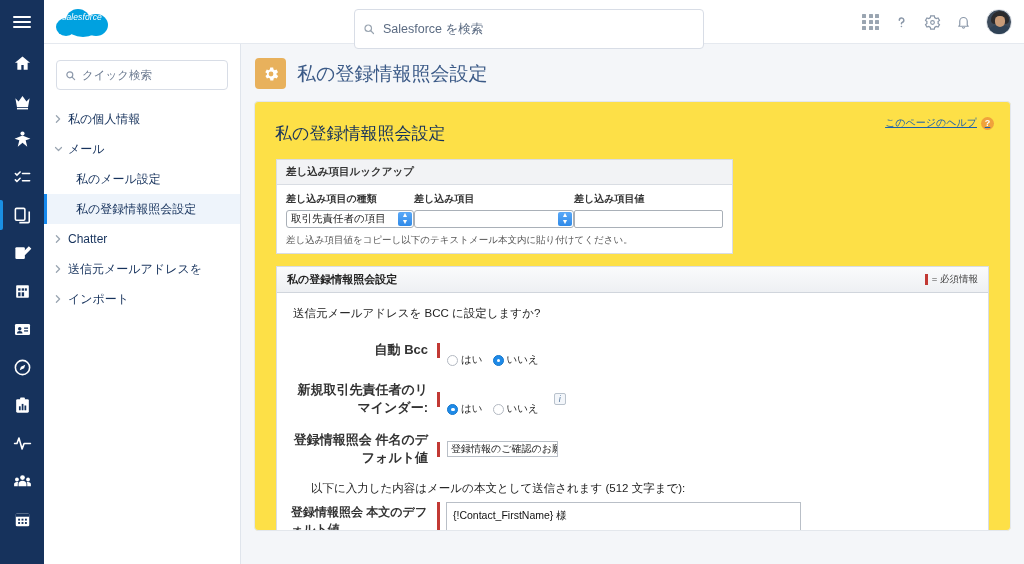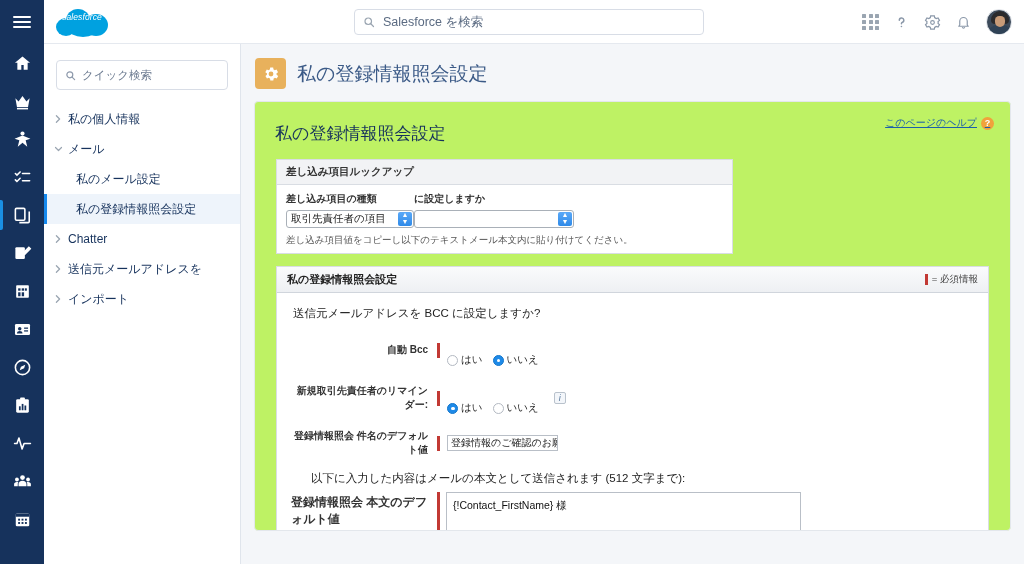--- a/index.html
+++ b/index.html
@@ -64,21 +64,21 @@
   .cloud .c2 { left: 12px; top: 2px;  width: 24px; height: 23px; }
   .cloud .c3 { left: 30px; top: 7px;  width: 24px; height: 22px; }
   .cloud .c4 { left: 14px; top: 13px; width: 30px; height: 17px; }
   .cloud-text {
     position: absolute; left: 0; top: 9px; width: 56px;
     text-align: center; color: #fff; font-size: 8.5px; letter-spacing: .1px;
     font-style: italic; z-index: 3;
   }
   .gsearch {
     position: absolute; left: 310px; top: 9px;
-    width: 350px; height: 26px;
+    width: 350px; height: 40px;
     border: 1px solid #d8dde6; border-radius: 4px;
     background: #fff; display: flex; align-items: center;
     padding: 0 8px;
   }
   .gsearch .sicon { color: #9aa5b1; margin-right: 8px; display: flex; }
   .gsearch .stext { color: #5b6b82; font-size: 12.5px; }
   .gactions {
     position: absolute; right: 12px; top: 0; height: 44px;
     display: flex; align-items: center; gap: 15px;
   }
@@ -143,21 +143,21 @@
   }
   .page-head { display: flex; align-items: center; gap: 11px; margin: 2px 0 12px 1px; }
   .page-badge {
     width: 31px; height: 31px; border-radius: 4px;
     background: #e8b15c; display: flex; align-items: center; justify-content: center;
     color: #fff; flex: 0 0 31px;
   }
   .page-title { font-size: 19px; color: #3b5a87; }
 
   .card {
-    background: #bef264; border: 1px solid #e3e7ec; border-radius: 4px;
+    background: #fde047; border: 1px solid #e3e7ec; border-radius: 4px;
     height: 430px; padding: 16px 18px 0 18px; overflow: hidden;
     position: relative;
   }
   .card-h1 { font-size: 17px; color: #16325c; margin: 4px 0 14px 2px; }
   .help-link {
     position: absolute; right: 16px; top: 14px;
     display: flex; align-items: center; gap: 4px;
     font-size: 10px; color: #1b5faa; text-decoration: underline;
   }
   .help-q {
@@ -214,21 +214,21 @@
   .set-head .t { font-size: 11px; font-weight: bold; color: #222; }
   .set-head .req { font-size: 9.5px; color: #444; display: flex; align-items: center; gap: 4px; }
   .req-bar { display: inline-block; width: 3px; height: 11px; background: #c23934; }
 
   .set-body { padding: 10px 14px 0 14px; }
   .q-text { font-size: 11.5px; color: #222; margin: 3px 0 12px 2px; }
 
   .frow { display: flex; align-items: center; margin-bottom: 14px; }
   .flabel {
     width: 146px; flex: 0 0 146px; text-align: right; padding-right: 9px;
-    font-size: 10px; font-weight: bold; color: #333;
+    font-size: 13px; font-weight: bold; color: #333;
   }
   .fctl { display: flex; align-items: center; }
   .redbar { width: 3px; height: 15px; background: #c23934; margin-right: 7px; flex: 0 0 3px; }
   .radio-opt { display: flex; align-items: center; margin-right: 10px; font-size: 10.5px; color: #222; margin-top: 20px; }
   .radio {
     width: 11px; height: 11px; border-radius: 50%;
     border: 1px solid #b3b9c2; background: #fff; margin-right: 3px;
     display: inline-block; position: relative; flex: 0 0 11px;
   }
   .radio.on { background: #1e8ae8; border-color: #1477cc; }
@@ -532,25 +532,29 @@
             <div class="mf-body">
               <div class="mf-cols">
                 <div class="mf-col-1">
                   <div class="mf-label">差し込み項目の種類</div>
                   <div class="sel">
                     <span>取引先責任者の項目</span>
                     <span class="arrow">▴<br>▾</span>
                   </div>
                 </div>
                 <div class="mf-col-2">
-                  <div class="mf-label">に設定しますか</div>
+                  <div class="mf-label">差し込み項目</div>
                   <div class="sel">
                     <span></span>
                     <span class="arrow">▴<br>▾</span>
                   </div>
+                </div>
+                <div class="mf-col-3">
+                  <div class="mf-label">差し込み項目値</div>
+                  <div class="txtbox"></div>
                 </div>
               </div>
               <div class="mf-note">差し込み項目値をコピーし以下のテキストメール本文内に貼り付けてください。</div>
             </div>
           </div>
 
           <div class="set-panel">
             <div class="set-head">
               <div class="t">私の登録情報照会設定</div>
               <div class="req">

